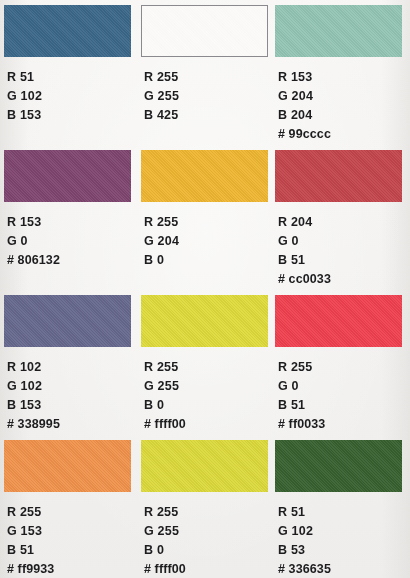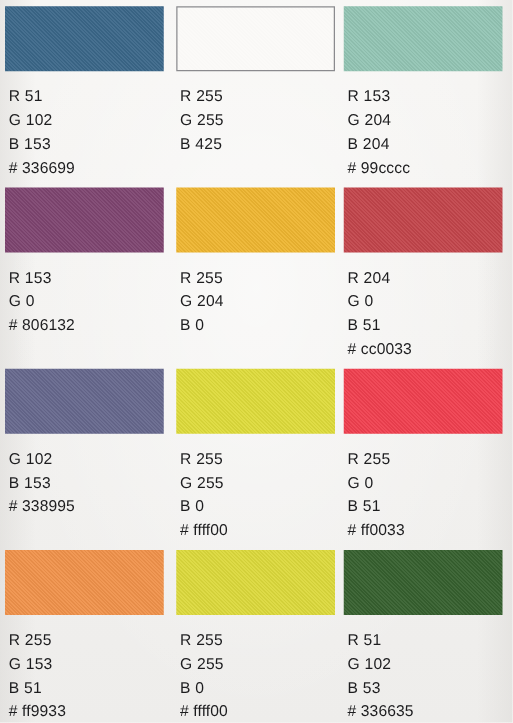--- a/index.html
+++ b/index.html
@@ -35,20 +35,21 @@
   #grid {
     position: relative;
     display: grid;
     grid-template-columns: 137px 134px 139px;
     grid-template-rows: 145px 145px 145px 143px;
     width: 356px;
     height: 578px;
     box-sizing: border-box;
     padding-left: 4px;
     padding-top: 5px;
+    font-weight: bold;
   }
   .cell {
     position: relative;
     box-sizing: border-box;
   }
   .swatch {
     width: 127px;
     height: 52px;
     box-sizing: border-box;
     position: relative;
@@ -90,21 +91,20 @@
 
 <div id="paper"></div>
 
 <div id="grid">
     <div class="cell">
       <div class="swatch" style="background: rgb(59, 103, 137);"></div>
       <div class="labels">
         <div class="label-line">R 51</div>
         <div class="label-line">G 102</div>
         <div class="label-line">B 153</div>
-        <div class="label-line hex"># 336699</div>
       </div>
     </div>
     <div class="cell">
       <div class="swatch bordered" style="background: rgb(251, 250, 248);"></div>
       <div class="labels">
         <div class="label-line">R 255</div>
         <div class="label-line">G 255</div>
         <div class="label-line">B 425</div>
       </div>
     </div>
@@ -138,20 +138,21 @@
       <div class="labels">
         <div class="label-line">R 204</div>
         <div class="label-line">G 0</div>
         <div class="label-line">B 51</div>
         <div class="label-line hex"># cc0033</div>
       </div>
     </div>
     <div class="cell">
       <div class="swatch" style="background: rgb(102, 104, 141);"></div>
       <div class="labels">
+        <div class="label-line">R 102</div>
         <div class="label-line">G 102</div>
         <div class="label-line">B 153</div>
         <div class="label-line hex"># 338995</div>
       </div>
     </div>
     <div class="cell">
       <div class="swatch" style="background: rgb(222, 219, 59);"></div>
       <div class="labels">
         <div class="label-line">R 255</div>
         <div class="label-line">G 255</div>

